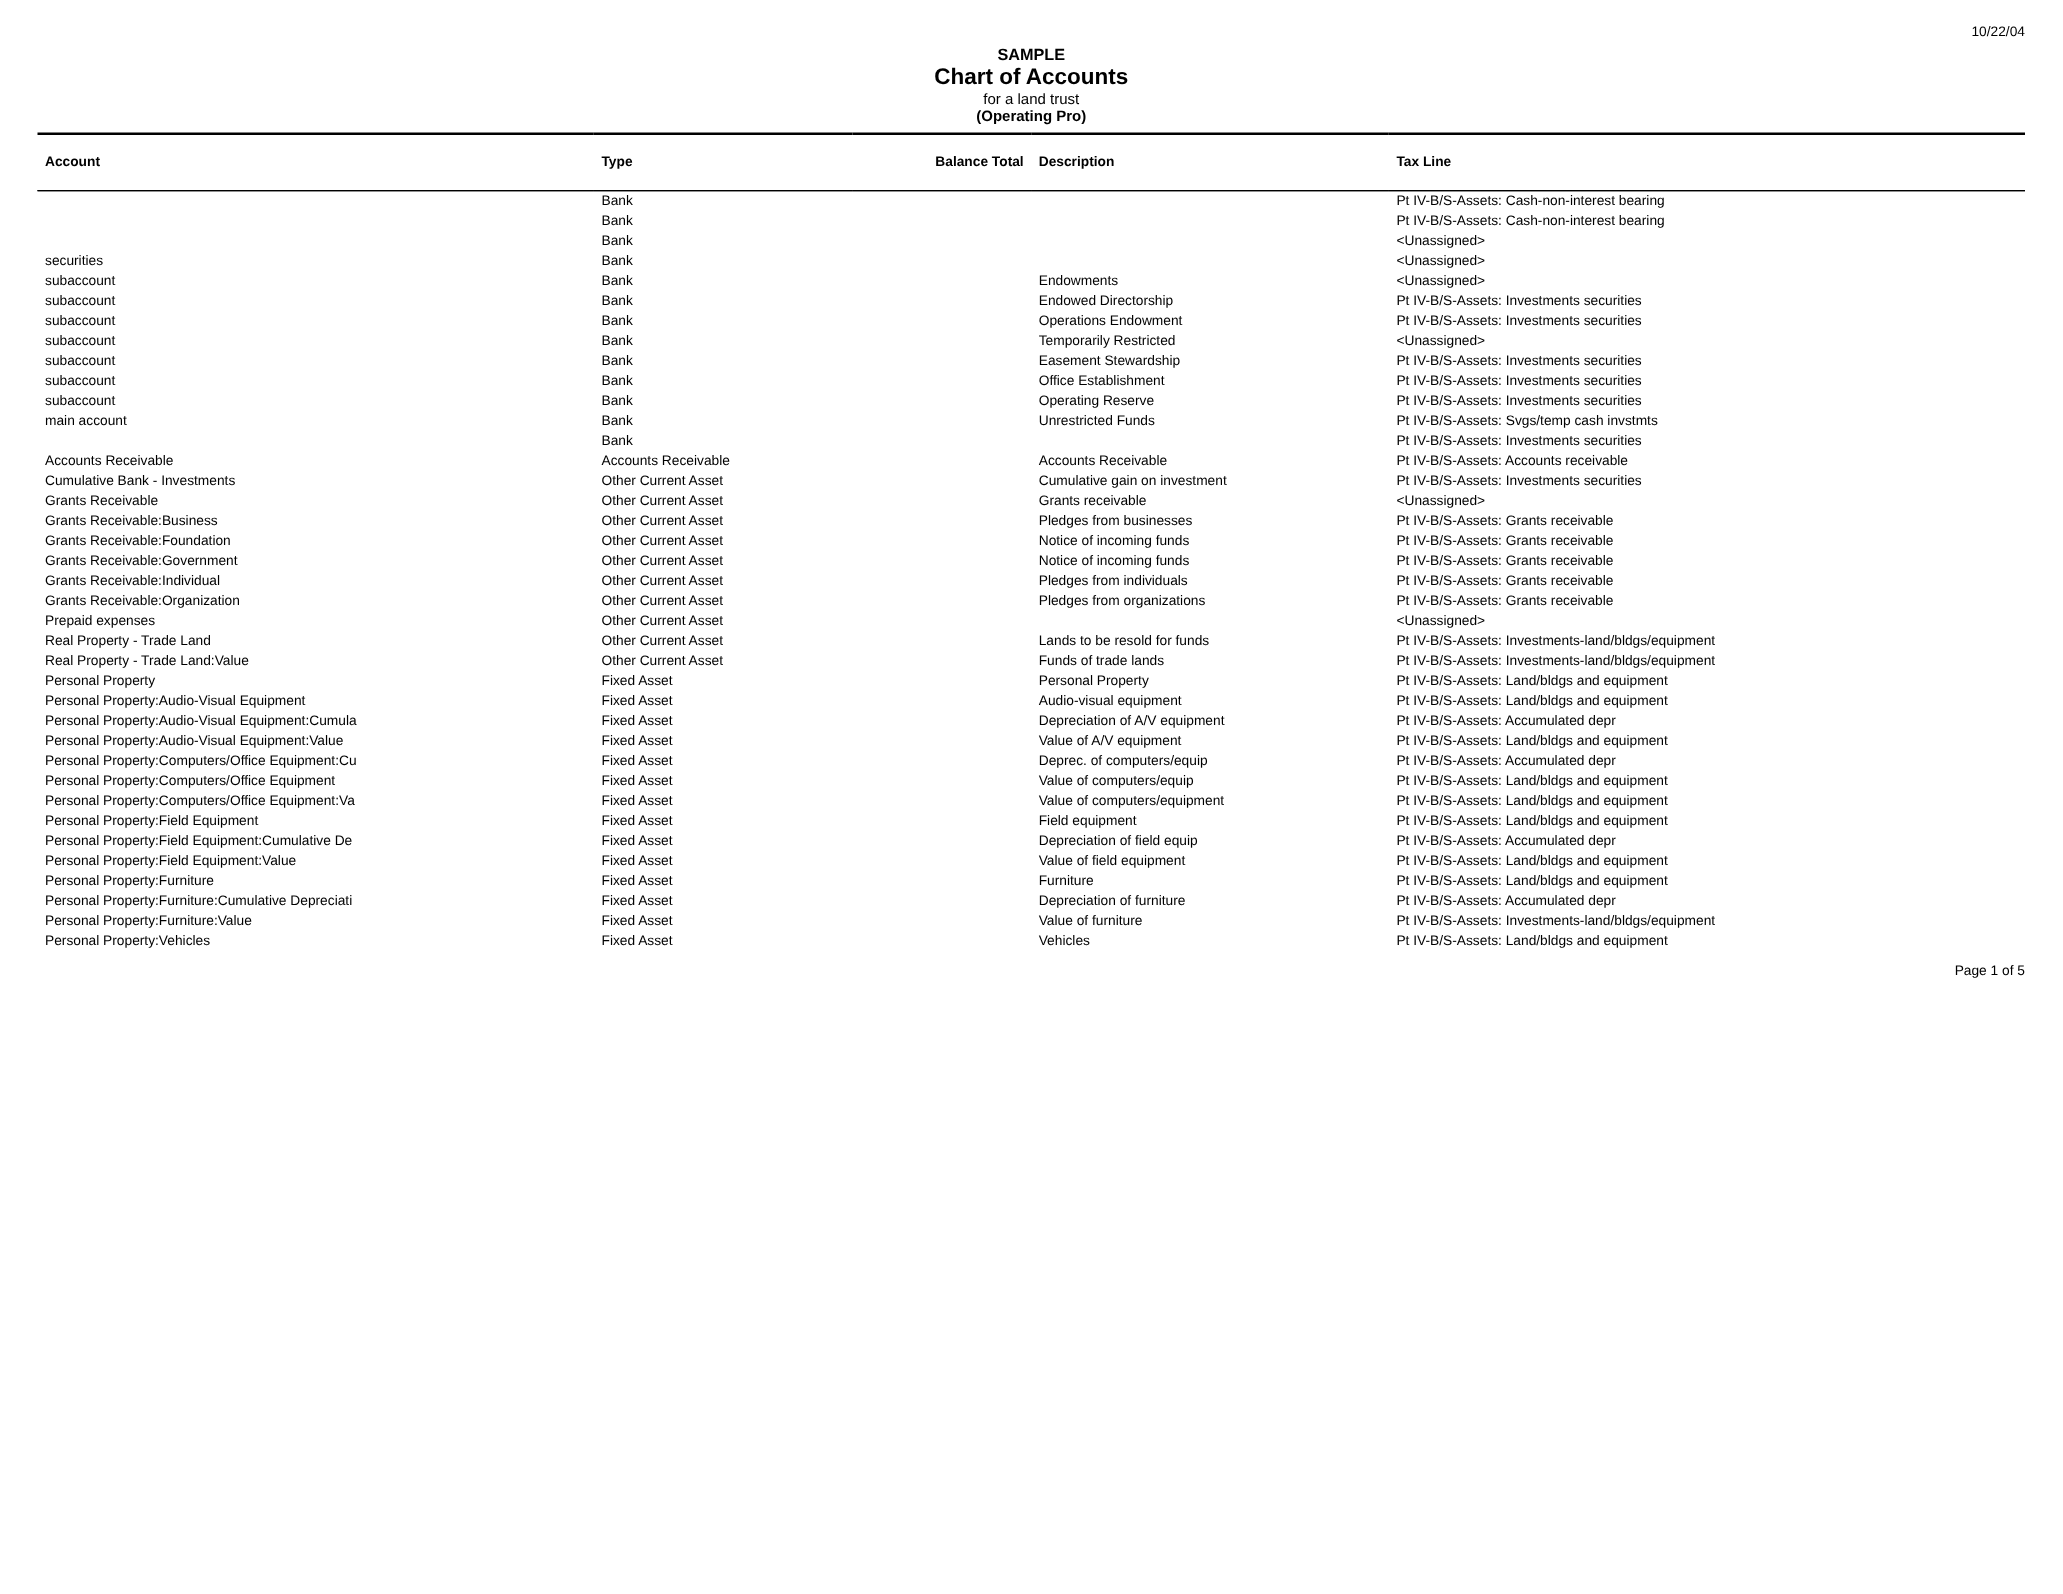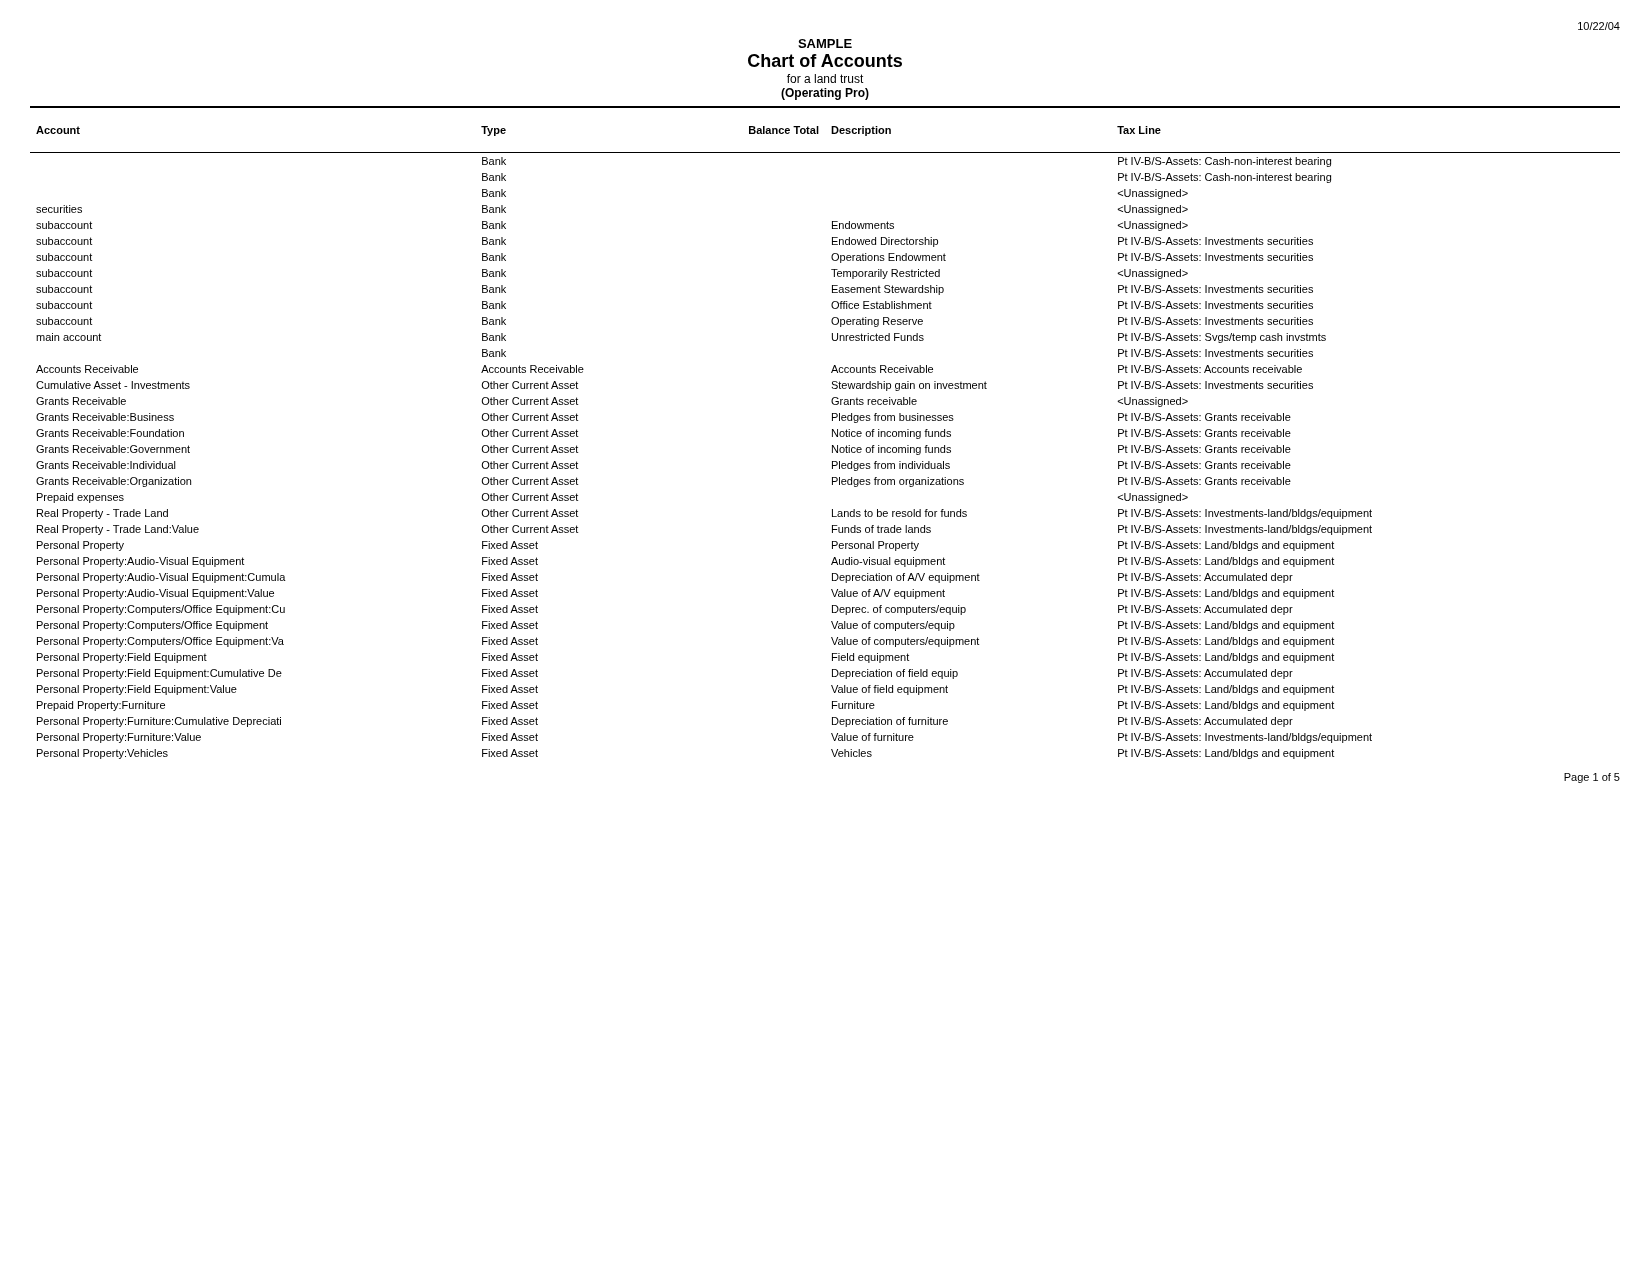--- a/index.html
+++ b/index.html
@@ -174,24 +174,24 @@
         <td>Pt IV-B/S-Assets: Investments securities</td>
       </tr>
       <tr>
         <td>Accounts Receivable</td>
         <td>Accounts Receivable</td>
         <td></td>
         <td>Accounts Receivable</td>
         <td>Pt IV-B/S-Assets: Accounts receivable</td>
       </tr>
       <tr>
-        <td>Cumulative Asset - Investments</td>
-        <td>Other Current Asset</td>
-        <td></td>
-        <td>Stewardship gain on investment</td>
+        <td>Cumulative Bank - Investments</td>
+        <td>Other Current Asset</td>
+        <td></td>
+        <td>Cumulative gain on investment</td>
         <td>Pt IV-B/S-Assets: Investments securities</td>
       </tr>
       <tr>
         <td>Grants Receivable</td>
         <td>Other Current Asset</td>
         <td></td>
         <td>Grants receivable</td>
         <td>&lt;Unassigned&gt;</td>
       </tr>
       <tr>
@@ -314,21 +314,21 @@
         <td>Pt IV-B/S-Assets: Accumulated depr</td>
       </tr>
       <tr>
         <td>Personal Property:Field Equipment:Value</td>
         <td>Fixed Asset</td>
         <td></td>
         <td>Value of field equipment</td>
         <td>Pt IV-B/S-Assets: Land/bldgs and equipment</td>
       </tr>
       <tr>
-        <td>Prepaid Property:Furniture</td>
+        <td>Personal Property:Furniture</td>
         <td>Fixed Asset</td>
         <td></td>
         <td>Furniture</td>
         <td>Pt IV-B/S-Assets: Land/bldgs and equipment</td>
       </tr>
       <tr>
         <td>Personal Property:Furniture:Cumulative Depreciati</td>
         <td>Fixed Asset</td>
         <td></td>
         <td>Depreciation of furniture</td>

